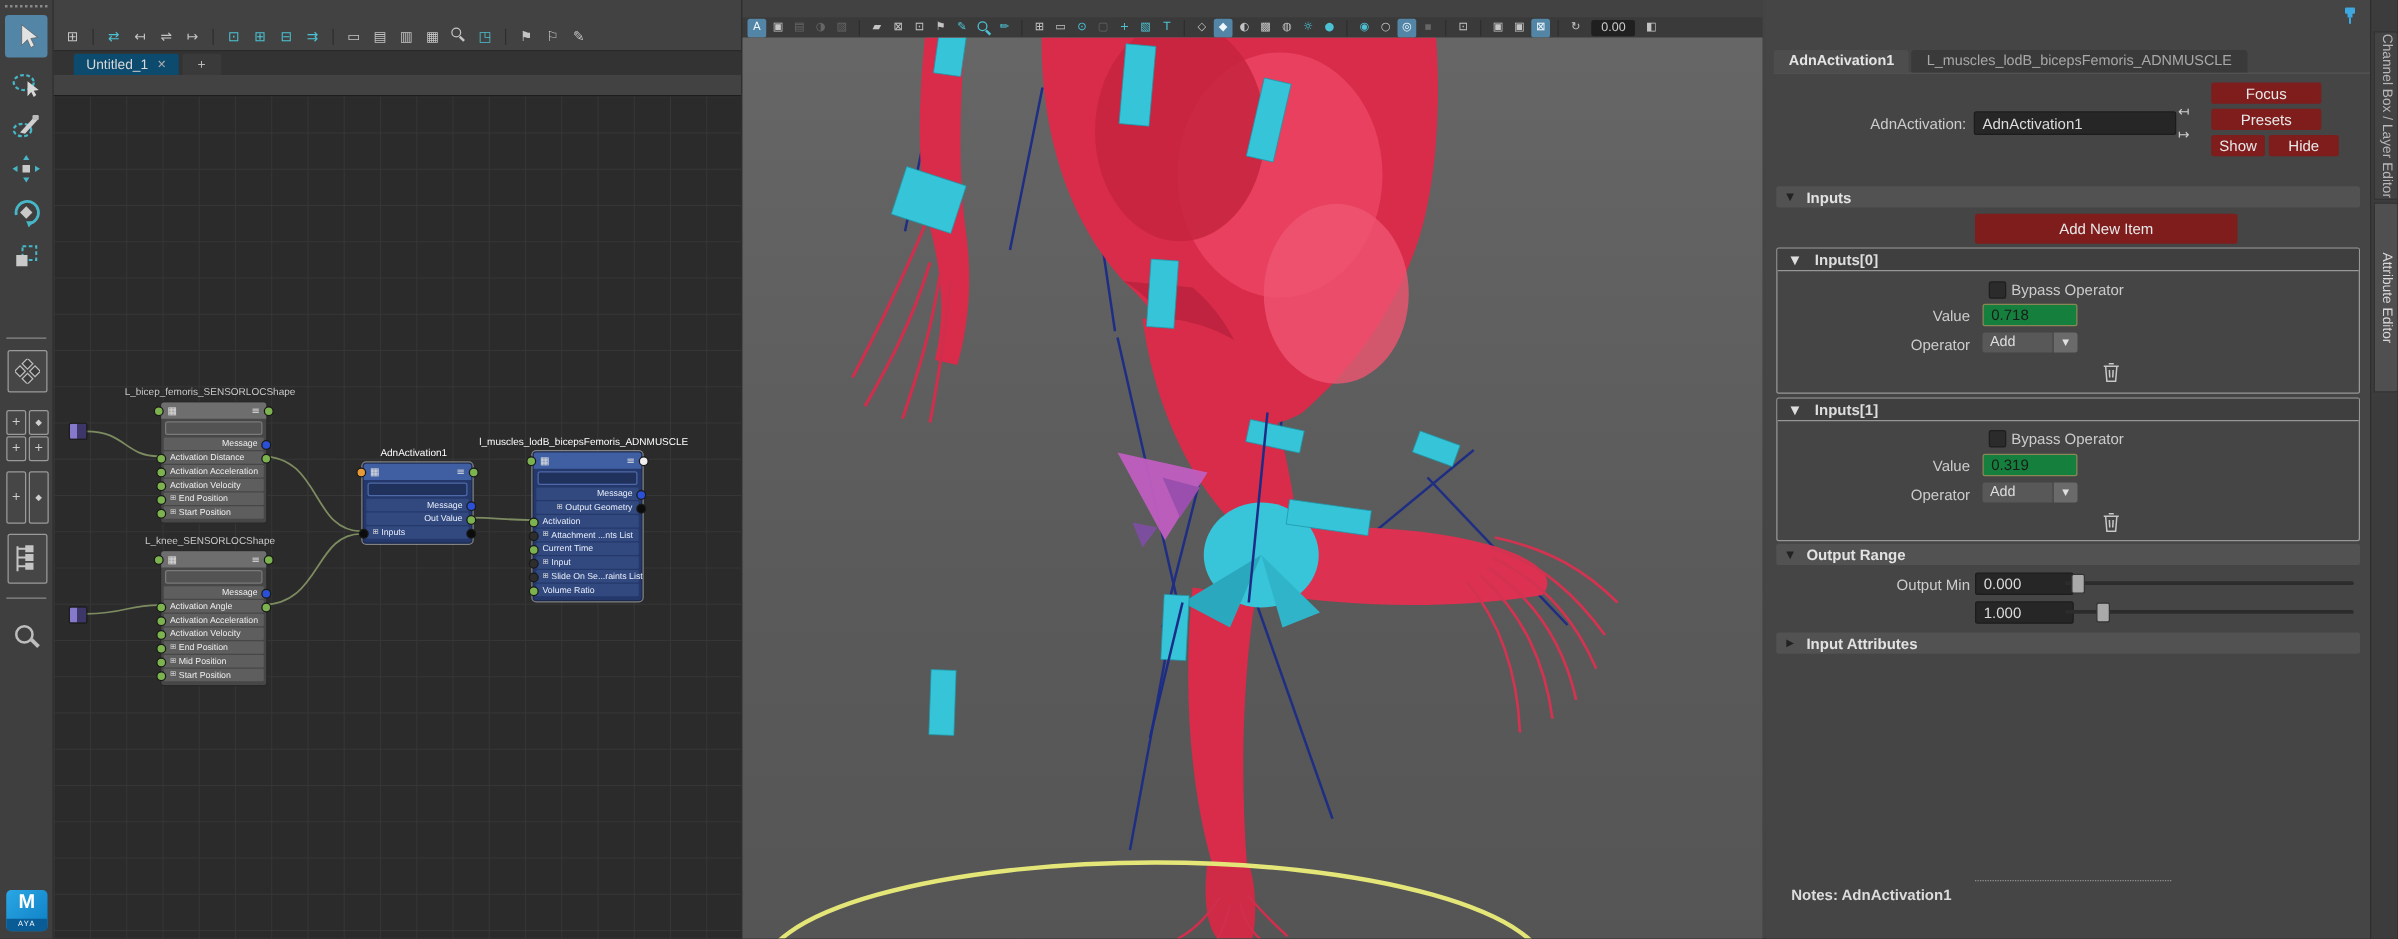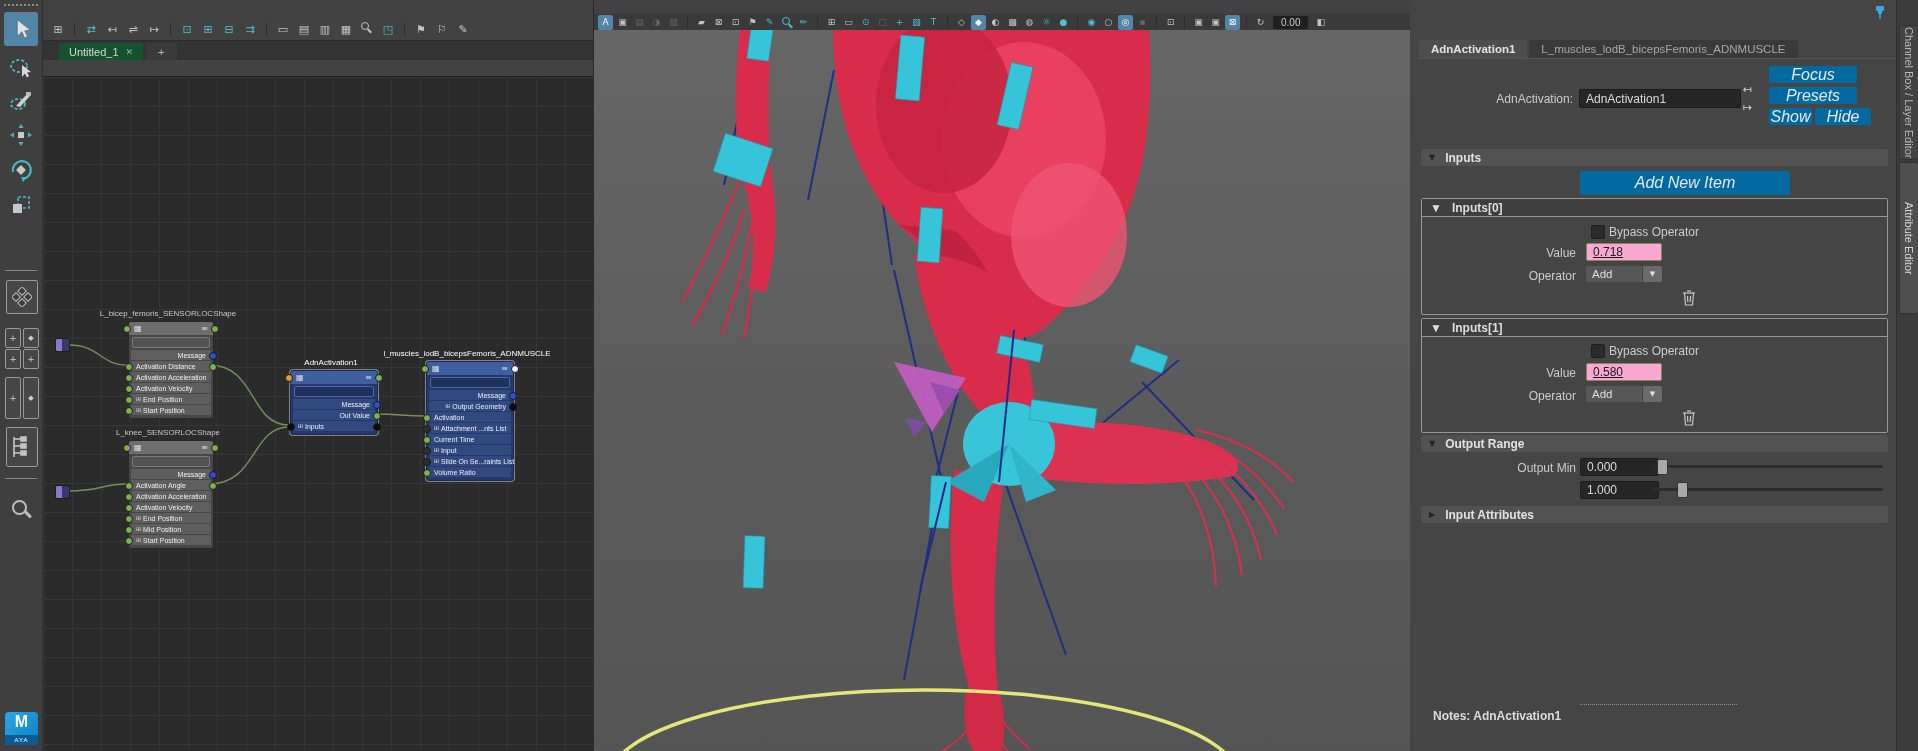--- a/index.html
+++ b/index.html
@@ -39,21 +39,21 @@
   
   #ne{left:43px;top:0;width:550px;height:751px;background:#424242;}
   .pane-tabs{display:flex;height:14px;background:#333;align-items:stretch;}
   .pane-tab{padding:0 12px;font-size:10.5px;line-height:14px;color:#999;background:#333;border-right:1px solid #2a2a2a;white-space:nowrap;}
   .pane-tab.active{background:#3e3e3e;color:#e0e0e0;}
   .menus{display:flex;align-items:center;height:18px;padding-left:8px;}
   .menu-item{padding:0 8px;font-size:11.5px;color:#c8c8c8;white-space:nowrap;}
   .toolbar{display:flex;align-items:center;height:22px;padding-left:6px;gap:3px;}
   #ne .toolbar .icon{width:18px;height:18px;font-size:11px;}
   .ne-doctabs{display:flex;height:19px;background:#333;align-items:flex-end;padding-left:16px;gap:3px;border-top:1px solid #2a2a2a;}
-  .doc-tab{display:flex;align-items:center;gap:7px;background:#14532d;color:#d8d8d8;font-size:11px;
+  .doc-tab{display:flex;align-items:center;gap:7px;background:#0c4a6e;color:#d8d8d8;font-size:11px;
            padding:0 10px;height:17px;border-radius:2px 2px 0 0;}
   .doc-tab .close{font-size:9px;color:#aaa;font-family:"DejaVu Sans",sans-serif;}
   .doc-tab.plus{background:#3a3a3a;color:#bbb;padding:0 12px;}
   #ne-canvas{position:absolute;left:0;top:76px;width:550px;height:675px;background-color:#2b2b2b;
      background-image:linear-gradient(#363636 1px,transparent 1px),linear-gradient(90deg,#363636 1px,transparent 1px);
      background-size:29px 29px;border-top:1px solid #1e1e1e;overflow:hidden;}
   #ne-wires{position:absolute;left:0;top:0;width:100%;height:100%;}
   .stub{position:absolute;width:13px;height:12px;border:1px solid #1d1d1d;border-radius:2px;
         background:linear-gradient(90deg,#8679cb 0 45%,#3c3768 45%);}
   .gnode{position:absolute;background:#474747;border:1px solid #282828;border-radius:3px;padding:0 2px 3px;}
@@ -91,23 +91,23 @@
   #ae .menus{height:24px;padding-left:6px;}
   #ae .menu-item{padding:0 9px;font-size:12px;}
   .pin{position:absolute;right:8px;top:4px;width:16px;height:16px;}
   .ae-tabs{position:absolute;left:6px;top:40px;right:0;height:18px;display:flex;gap:2px;border-bottom:1px solid #565656;}
   .ae-tab{padding:0 12px;line-height:18px;font-size:11.5px;background:#3a3a3a;color:#a8a8a8;
           border-radius:3px 3px 0 0;white-space:nowrap;}
   .ae-tab.active{background:#4d4d4d;color:#e4e4e4;font-weight:bold;}
   .ae-label{position:absolute;text-align:right;color:#ccc;font-size:12px;}
   .ae-input{position:absolute;background:#262626;border:1px solid #1c1c1c;border-radius:2px;
             color:#dcdcdc;font-size:12px;padding:0 6px;display:flex;align-items:center;}
-  .ae-input.yellow{background:#f9a8d4;color:#1a1a1a;border-color:#8a8657;text-decoration:underline;}
-  .ae-btn{position:absolute;background:#0369a1;border-radius:2px;color:#e8e8e8;font-size:16px;
-          display:flex;align-items:center;justify-content:center;font-style:italic;}
+  .ae-input.yellow{background:#15803d;color:#1a1a1a;border-color:#8a8657;}
+  .ae-btn{position:absolute;background:#7f1d1d;border-radius:2px;color:#e8e8e8;font-size:12px;
+          display:flex;align-items:center;justify-content:center;}
   .nav-ic{position:absolute;width:16px;height:14px;border:0;color:#cfcfcf;font-family:"DejaVu Sans",sans-serif;
           font-size:11px;display:flex;align-items:center;justify-content:center;}
   .ae-bar{position:absolute;left:8px;right:8px;height:17px;background:#525252;border-radius:2px;
           display:flex;align-items:center;gap:10px;padding-left:8px;font-weight:bold;color:#e2e2e2;font-size:12px;}
   .ae-bar .tri{font-family:"DejaVu Sans",sans-serif;font-size:8px;color:#222;}
   .ae-group{position:absolute;left:8px;right:8px;border:1px solid #979797;border-radius:2px;background:transparent;}
   .ae-group-head{height:17px;background:#3f3f3f;display:flex;align-items:center;gap:10px;
                  padding-left:8px;font-weight:bold;color:#dedede;font-size:12px;border-bottom:1px solid #979797;}
   .chk{position:absolute;width:12px;height:12px;background:#2b2b2b;border:1px solid #1e1e1e;border-radius:2px;}
   .dd{position:absolute;display:flex;height:16px;}
@@ -725,21 +725,21 @@
 
     <div class="ae-group" style="top:318px;height:113px">
       <div class="ae-group-head">
         <span class="tri">▼</span>
         <span>Inputs[1]</span>
       </div>
     </div>
     <div class="chk" style="left:178px;top:344px"></div>
     <div class="ae-label" style="left:196px;top:344px">Bypass Operator</div>
     <div class="ae-label" style="left:23px;top:366px;width:140px">Value</div>
-    <div class="ae-input yellow" style="left:173px;top:363px;width:62px;height:16px">0.580</div>
+    <div class="ae-input yellow" style="left:173px;top:363px;width:62px;height:16px">0.319</div>
     <div class="ae-label" style="left:23px;top:389px;width:140px">Operator</div>
     <div class="dd" style="left:173px;top:386px">
       <span class="val">Add</span>
       <span class="arr">▼</span>
     </div>
     <svg class="trash" style="left:268px;top:409px" viewBox="0 0 16 17">
       <g stroke="#c8c8c8" stroke-width="1.2" fill="none">
           <line x1="2" y1="4" x2="14" y2="4"></line>
           <line x1="6" y1="2" x2="10" y2="2"></line>
           <path d="M3.5 4 L4.5 16 L11.5 16 L12.5 4"></path>

